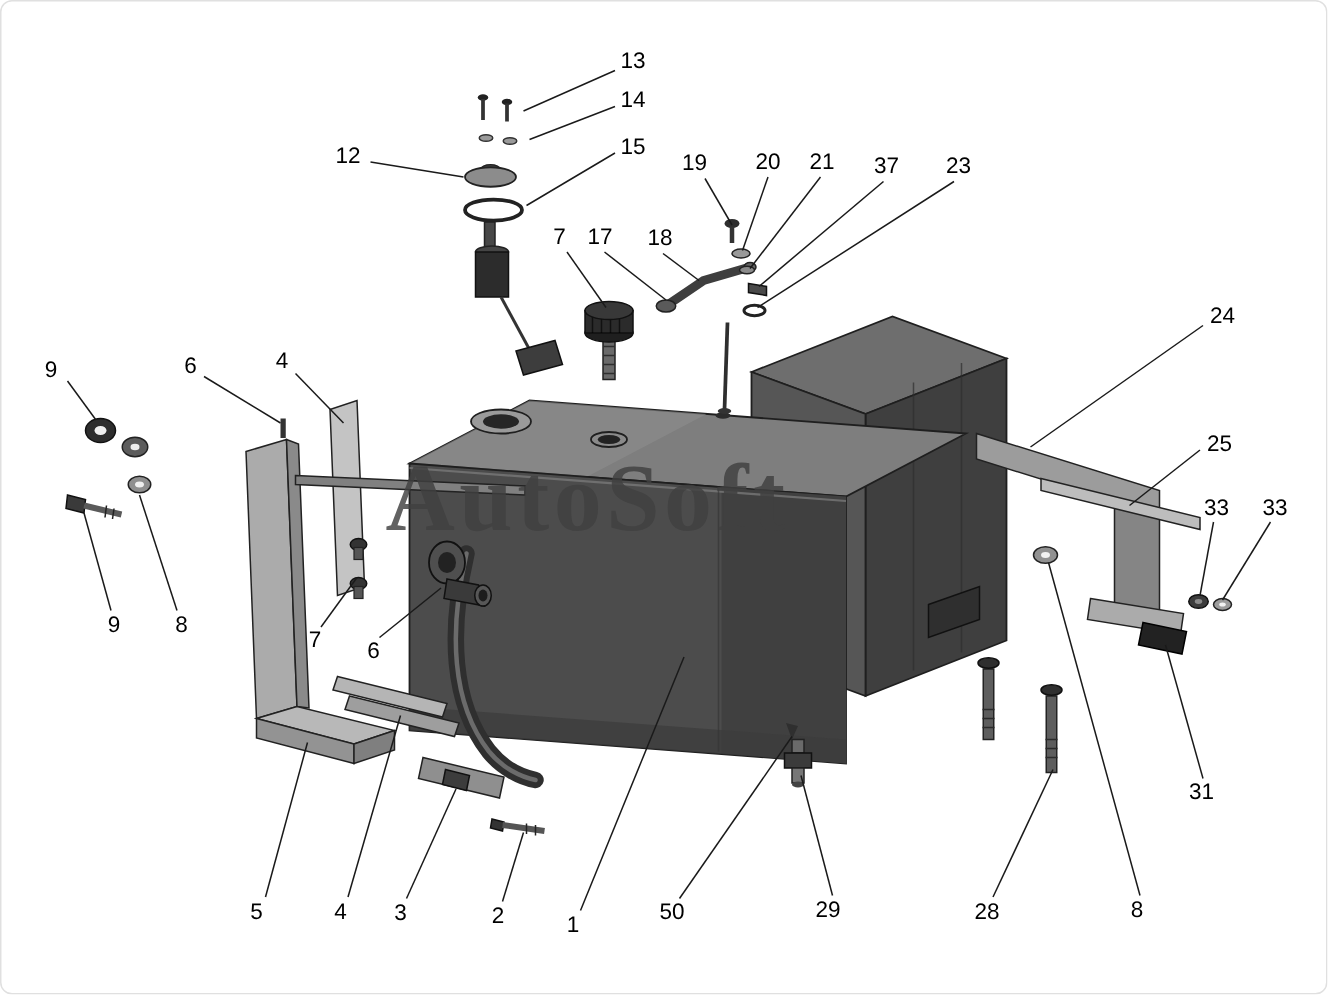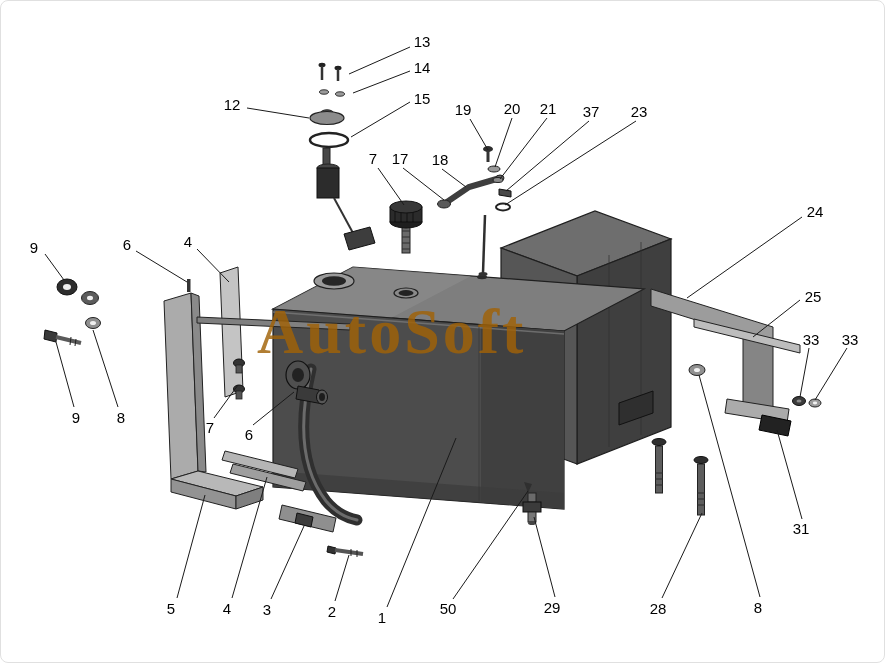--- a/index.html
+++ b/index.html
@@ -5,21 +5,21 @@
   html,body{margin:0;padding:0;background:#fff;}
   .stage{
     position:relative;width:885px;height:663px;background:#ffffff;
     font-family:"Liberation Sans",sans-serif;overflow:hidden;
     border:1px solid #e0e0e0;border-radius:8px;box-sizing:border-box;
   }
   .diagram-svg{position:absolute;left:0;top:0;}
   .watermark{
     position:absolute;left:256px;top:294px;
     font-family:"Liberation Serif",serif;font-weight:bold;
-    font-size:64px;letter-spacing:3px;color:#a16207;opacity:.82;
+    font-size:64px;letter-spacing:3px;color:#404040;opacity:.82;
     pointer-events:none;white-space:nowrap;
   }
   .callout{
     position:absolute;transform:translate(-50%,-50%);
     font-size:15px;color:#000;line-height:1;
   }
 </style>
 </head>
 <body>
 

